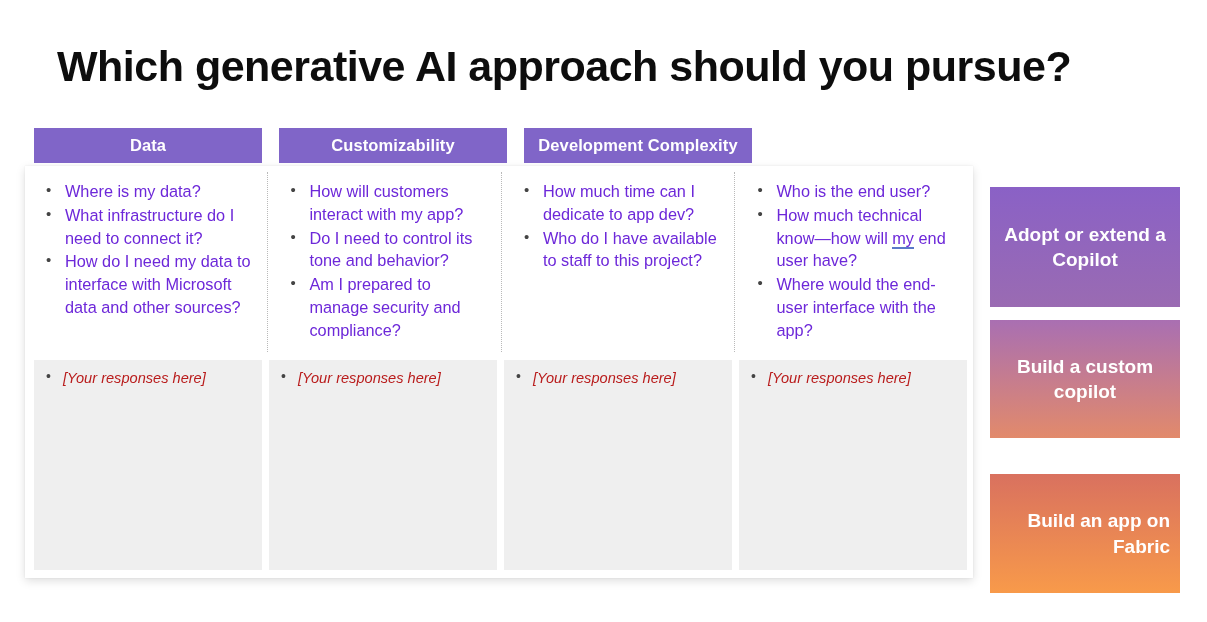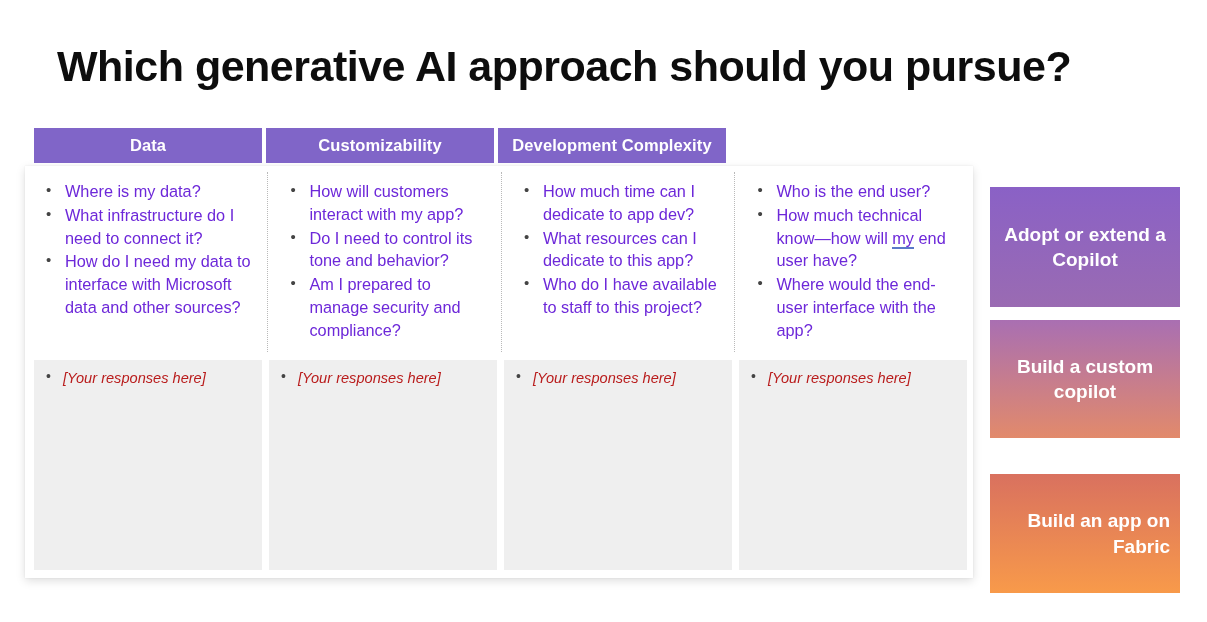--- a/index.html
+++ b/index.html
@@ -52,21 +52,21 @@
   }
 
   
   #header-row {
     position: absolute;
     left: 34px;
     top: 128px;
     width: 934px;
     height: 35px;
     display: flex;
-    gap: 4px;
+    gap: 17px;
   }
   .col-header {
     height: 35px;
     background: #8065c8;
     color: #ffffff;
     font-size: 16.5px;
     font-weight: 700;
     display: flex;
     align-items: center;
     justify-content: center;
@@ -214,21 +214,20 @@
       <ul class="bullets">
         <li>How will customers interact with my app?</li>
         <li>Do I need to control its tone and behavior?</li>
         <li>Am I prepared to manage security and compliance?</li>
       </ul>
     </div>
 
     <div class="q-cell">
       <ul class="bullets">
         <li>How much time can I dedicate to app dev?</li>
-        <li>What resources can I dedicate to this app?</li>
         <li>Who do I have available to staff to this project?</li>
       </ul>
     </div>
 
     <div class="q-cell">
       <ul class="bullets">
         <li>Who is the end user?</li>
         <li><span>How much technical know—how will </span><span class="grammar">my</span><span> end user have?</span></li>
         <li>Where would the end-user interface with the app?</li>
       </ul>

